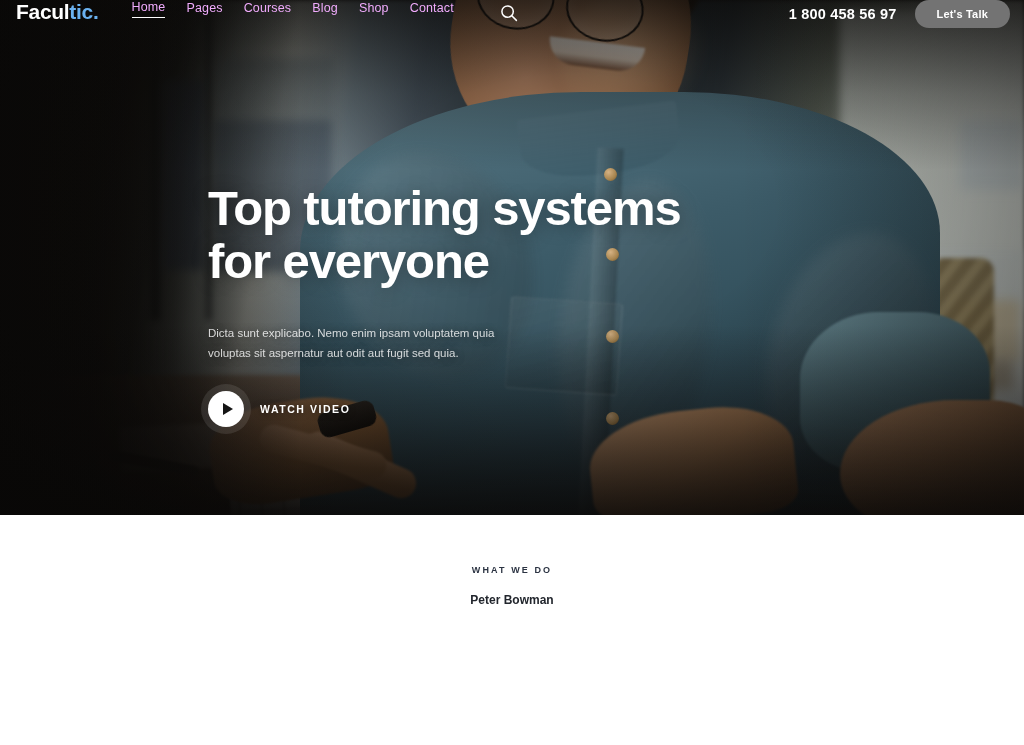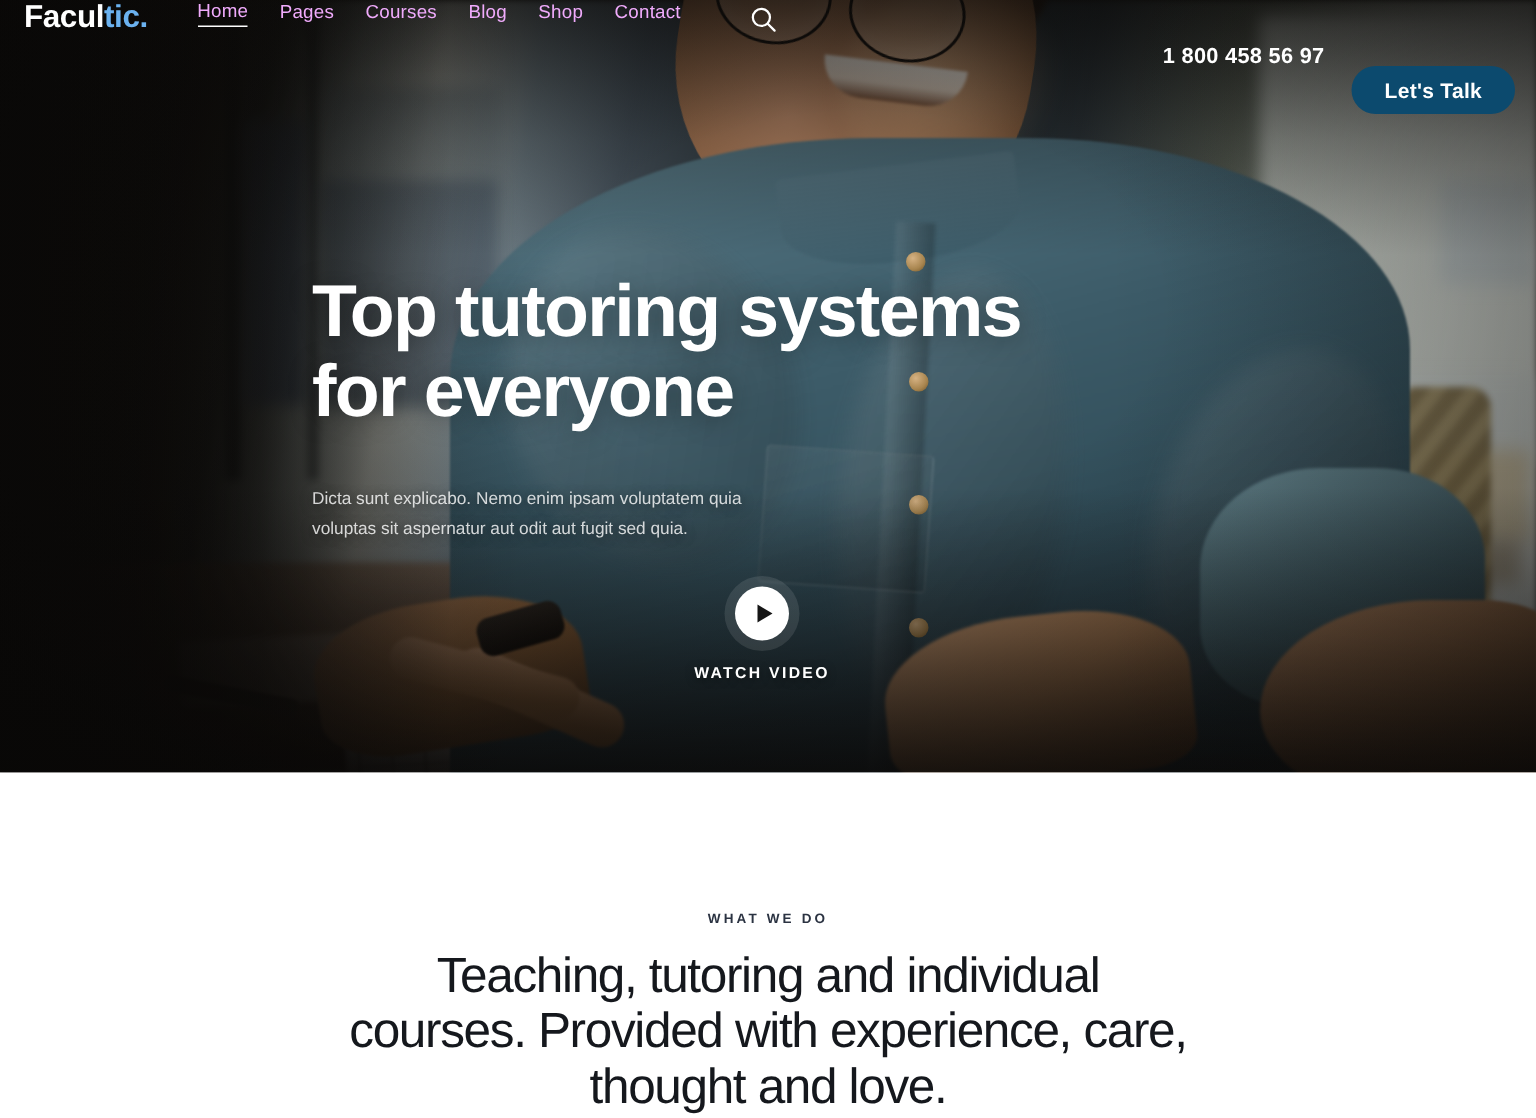--- a/index.html
+++ b/index.html
@@ -262,43 +262,43 @@
   }
   .header-right {
     margin-left:auto; margin-right:14px;
     display:flex; align-items:center; gap:18px;
   }
   .phone {
     font-size:14.5px; font-weight:700; color:#ffffff; letter-spacing:.2px;
     white-space:nowrap; cursor:pointer;
   }
   .cta {
-    background:#0c4a6e; color:#ffffff;
-    font-size:14px; font-weight:700; letter-spacing:.2px;
+    background:#737373; color:#ffffff;
+    font-size:11px; font-weight:700; letter-spacing:.2px;
     padding:8px 22px; border-radius:20px; border:none;
-    cursor:pointer; white-space:nowrap;margin-top:44px;
+    cursor:pointer; white-space:nowrap;
   }
 
   
   .hero-content {
     position:absolute; left:208px; top:182px; z-index:15; width:600px;
   }
   .hero-title {
     font-size:49px; font-weight:700; line-height:1.08;
     color:#ffffff; letter-spacing:-1.1px;
     text-shadow:0 2px 18px rgba(0,0,0,.35);
     white-space:pre-line;
   }
   .hero-sub {
     margin-top:36px; max-width:330px;
     font-size:11.5px; line-height:1.72; color:rgba(255,255,255,.80);
     text-shadow:0 1px 8px rgba(0,0,0,.5);
   }
   .watch-row {
-    margin-top:28px; display:flex; align-items:center; gap:16px; cursor:pointer;flex-direction:column;
+    margin-top:28px; display:flex; align-items:center; gap:16px; cursor:pointer;
   }
   .play-circle {
     width:36px; height:36px; border-radius:50%;
     background:#ffffff; display:flex; align-items:center; justify-content:center;
     box-shadow:0 0 0 7px rgba(255,255,255,.10);
   }
   .play-tri {
     width:0; height:0; margin-left:3px;
     border-left:10px solid #151515;
     border-top:6.5px solid transparent;
@@ -308,21 +308,21 @@
     font-size:10.5px; font-weight:700; letter-spacing:1.55px;
     color:#ffffff; text-shadow:0 1px 6px rgba(0,0,0,.5);
   }
 
   
   .section {
     position:absolute; left:0; top:515px; width:1024px; height:230px;
     background:#ffffff; text-align:center;
   }
   .eyebrow {
-    margin-top:92px;
+    margin-top:50px;
     font-size:9px; font-weight:700; letter-spacing:2.1px; color:#2b3342;
   }
   .section-title {
     margin-top:15px;
     font-size:33px; font-weight:400; line-height:1.12;
     color:#15181d; letter-spacing:-.9px;
     white-space:pre-line;
   }
   .author {
     margin-top:18px; font-size:12px; font-weight:700; color:#22262d;
@@ -425,17 +425,14 @@
       <span class="play-circle">
         <span class="play-tri"></span>
       </span>
       <span class="watch-label">WATCH VIDEO</span>
     </div>
   </div>
 </div>
 
 <div class="section">
   <div class="eyebrow">WHAT WE DO</div>
-  <h2 class="section-title">Teaching, tutoring and individual
-courses. Provided with experience, care,
-thought and love.</h2>
   <div class="author">Peter Bowman</div>
 </div>
 
 </body></html>

